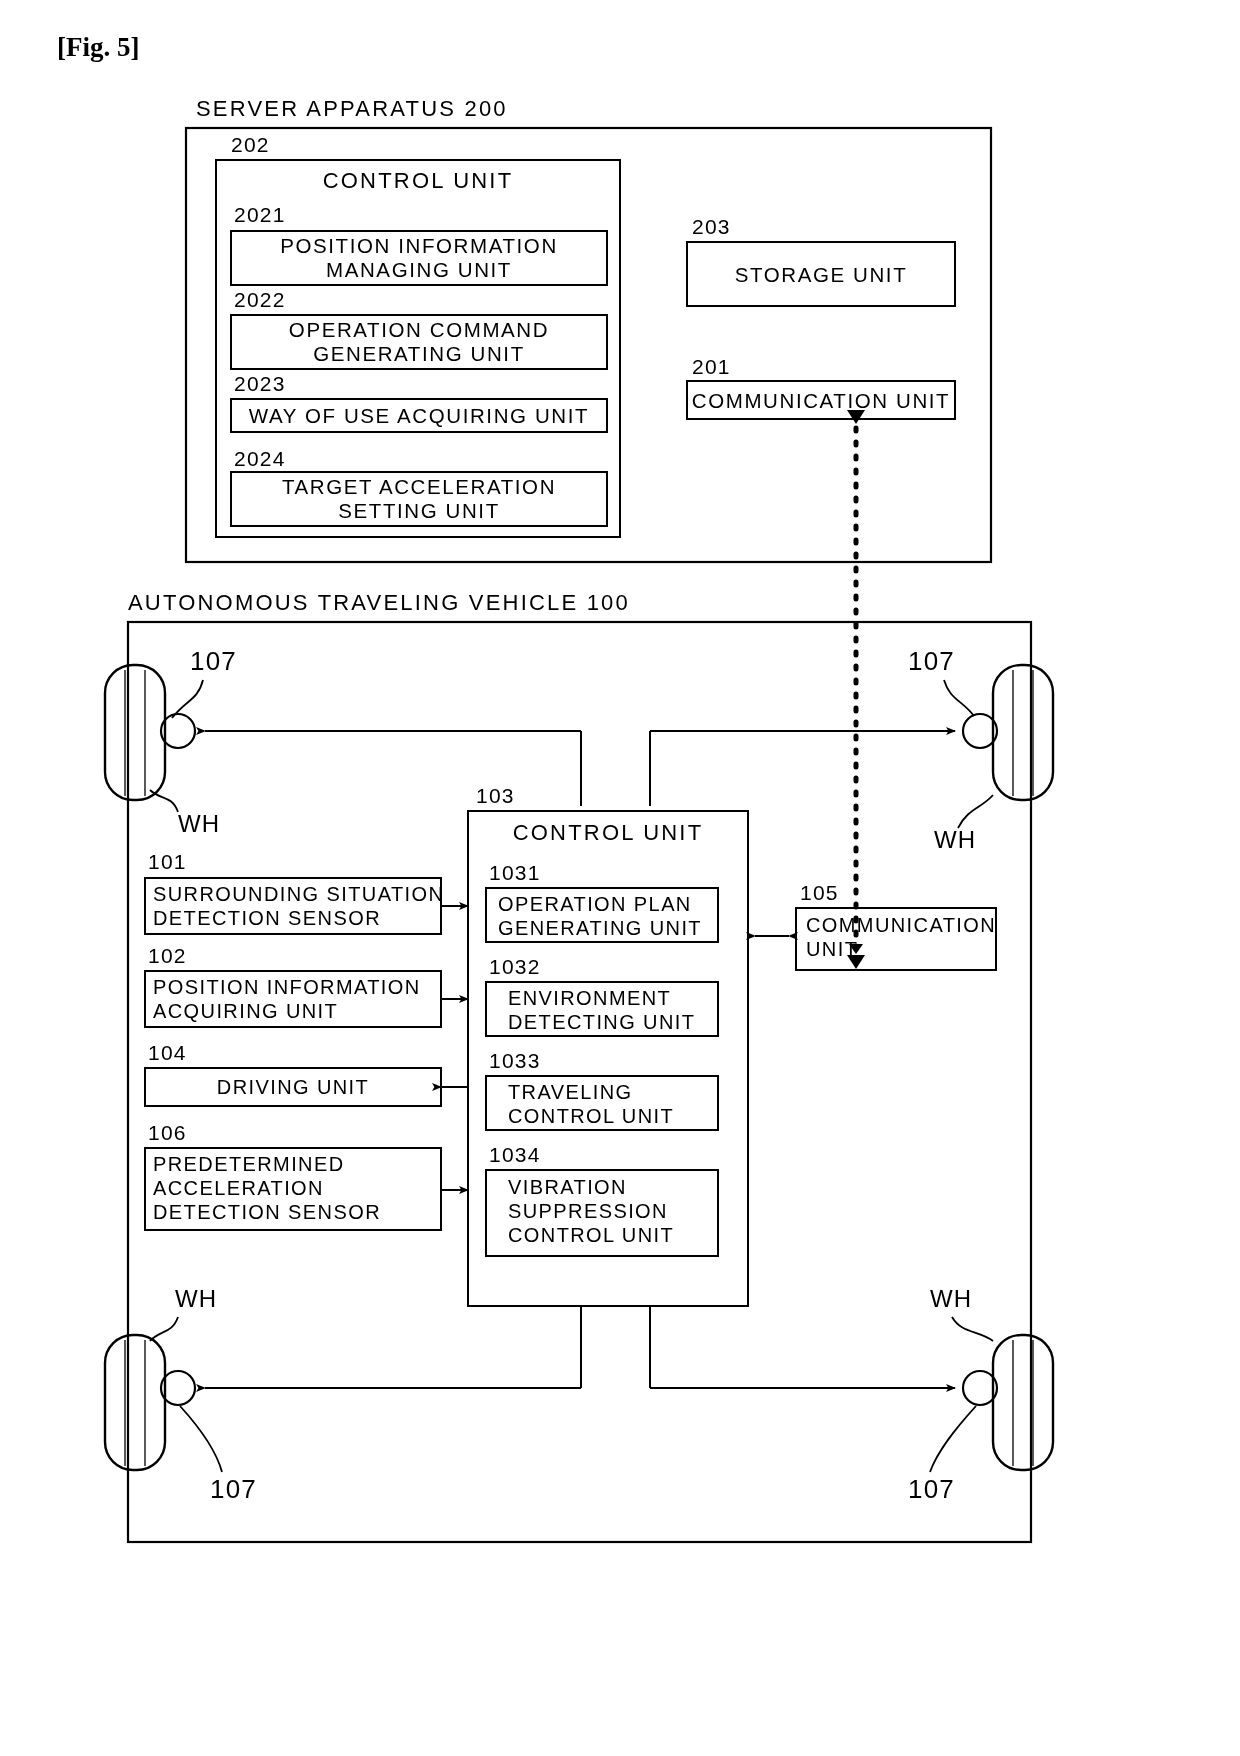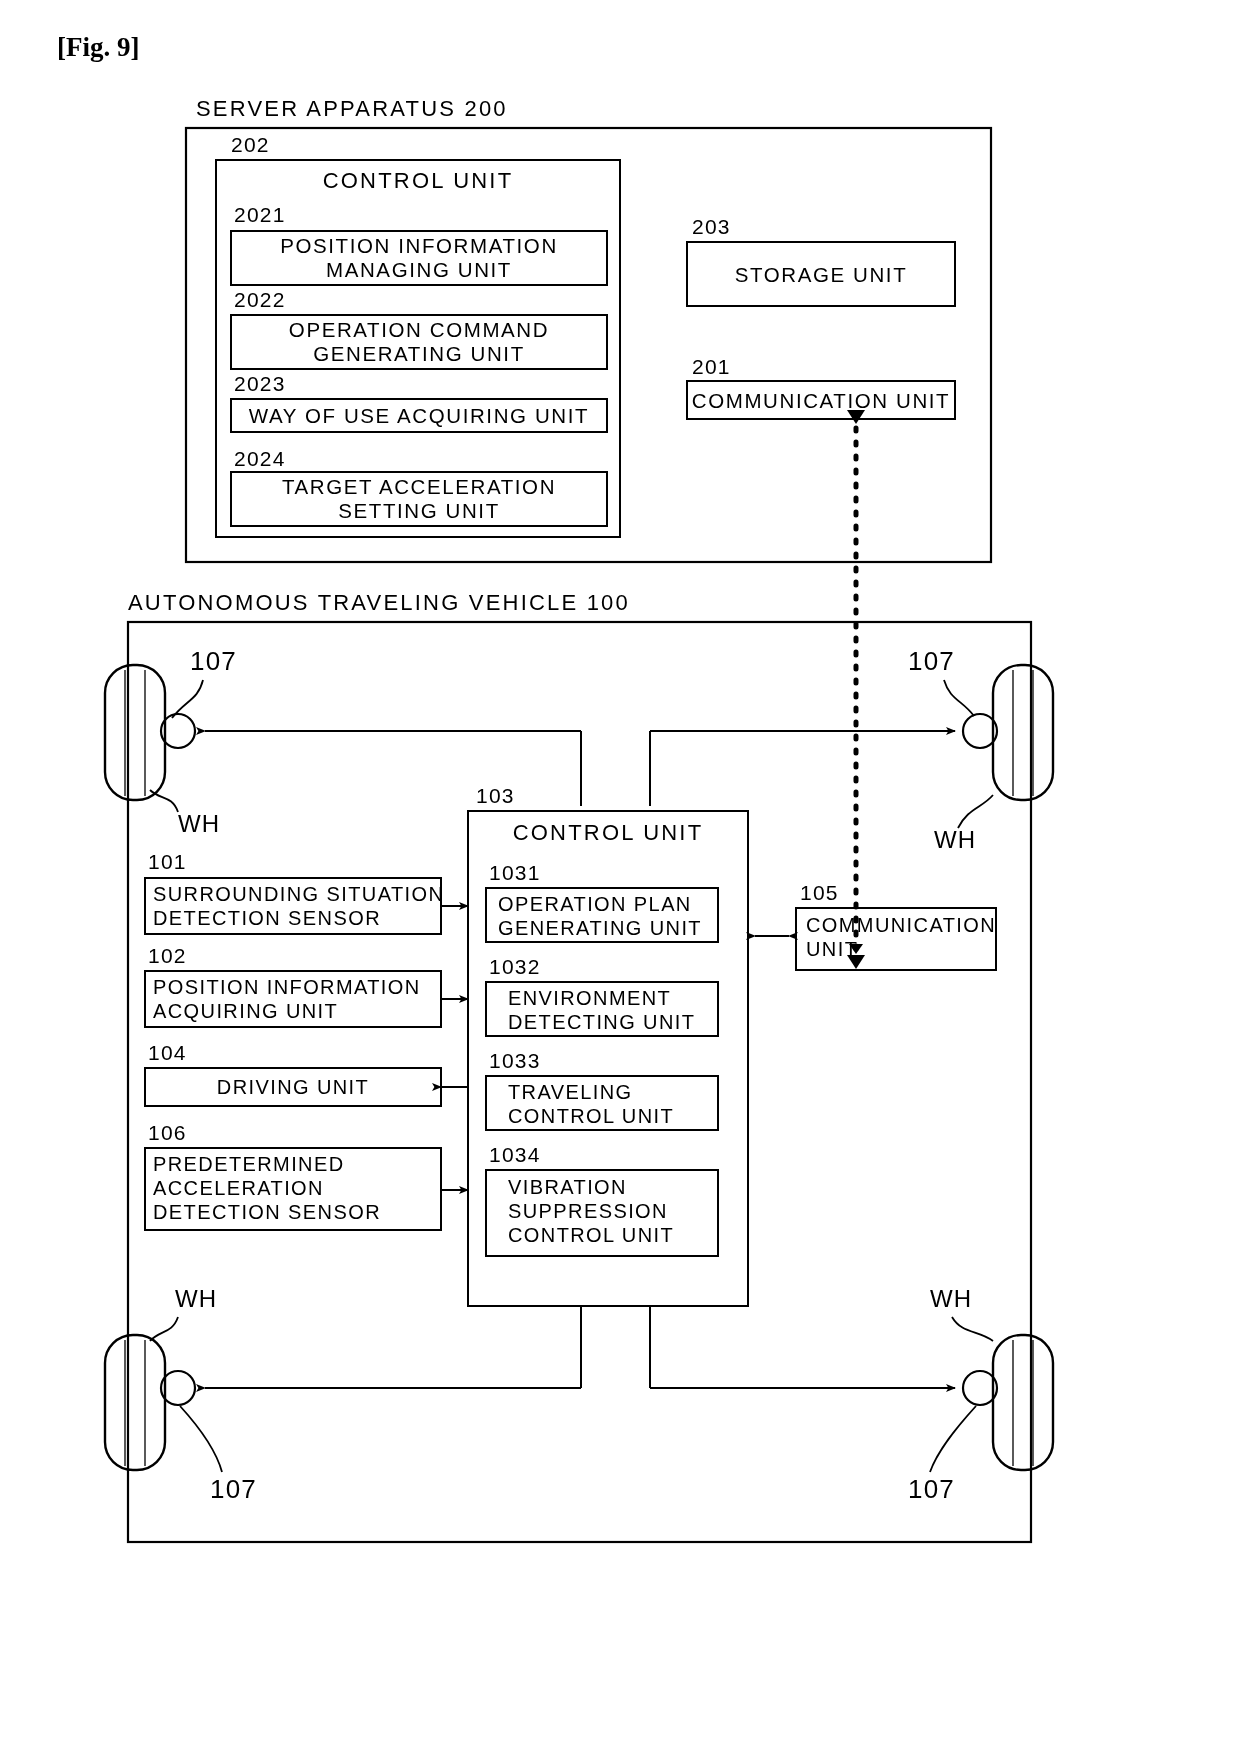--- a/index.html
+++ b/index.html
@@ -109,21 +109,21 @@
   line.tread {
     stroke: #000;
     stroke-width: 1.3;
   }
 </style>
 </head>
 <body>
 
 <div id="page">
 
-  <div id="fig-label">[Fig. 9]</div>
+  <div id="fig-label">[Fig. 5]</div>
 
   <svg class="layer" viewBox="0 0 1240 1756">
     <defs>
       <marker id="ah" markerWidth="10" markerHeight="10" refX="9" refY="4" orient="auto" markerUnits="userSpaceOnUse">
         <path d="M0,0 L10,4 L0,8 L2.4,4 Z" fill="#000"></path>
       </marker>
       <marker id="ahr" markerWidth="10" markerHeight="10" refX="1" refY="4" orient="auto" markerUnits="userSpaceOnUse">
         <path d="M10,0 L0,4 L10,8 L7.6,4 Z" fill="#000"></path>
       </marker>
       <marker id="ahd" markerWidth="14" markerHeight="14" refX="6" refY="12" orient="auto" markerUnits="userSpaceOnUse">

